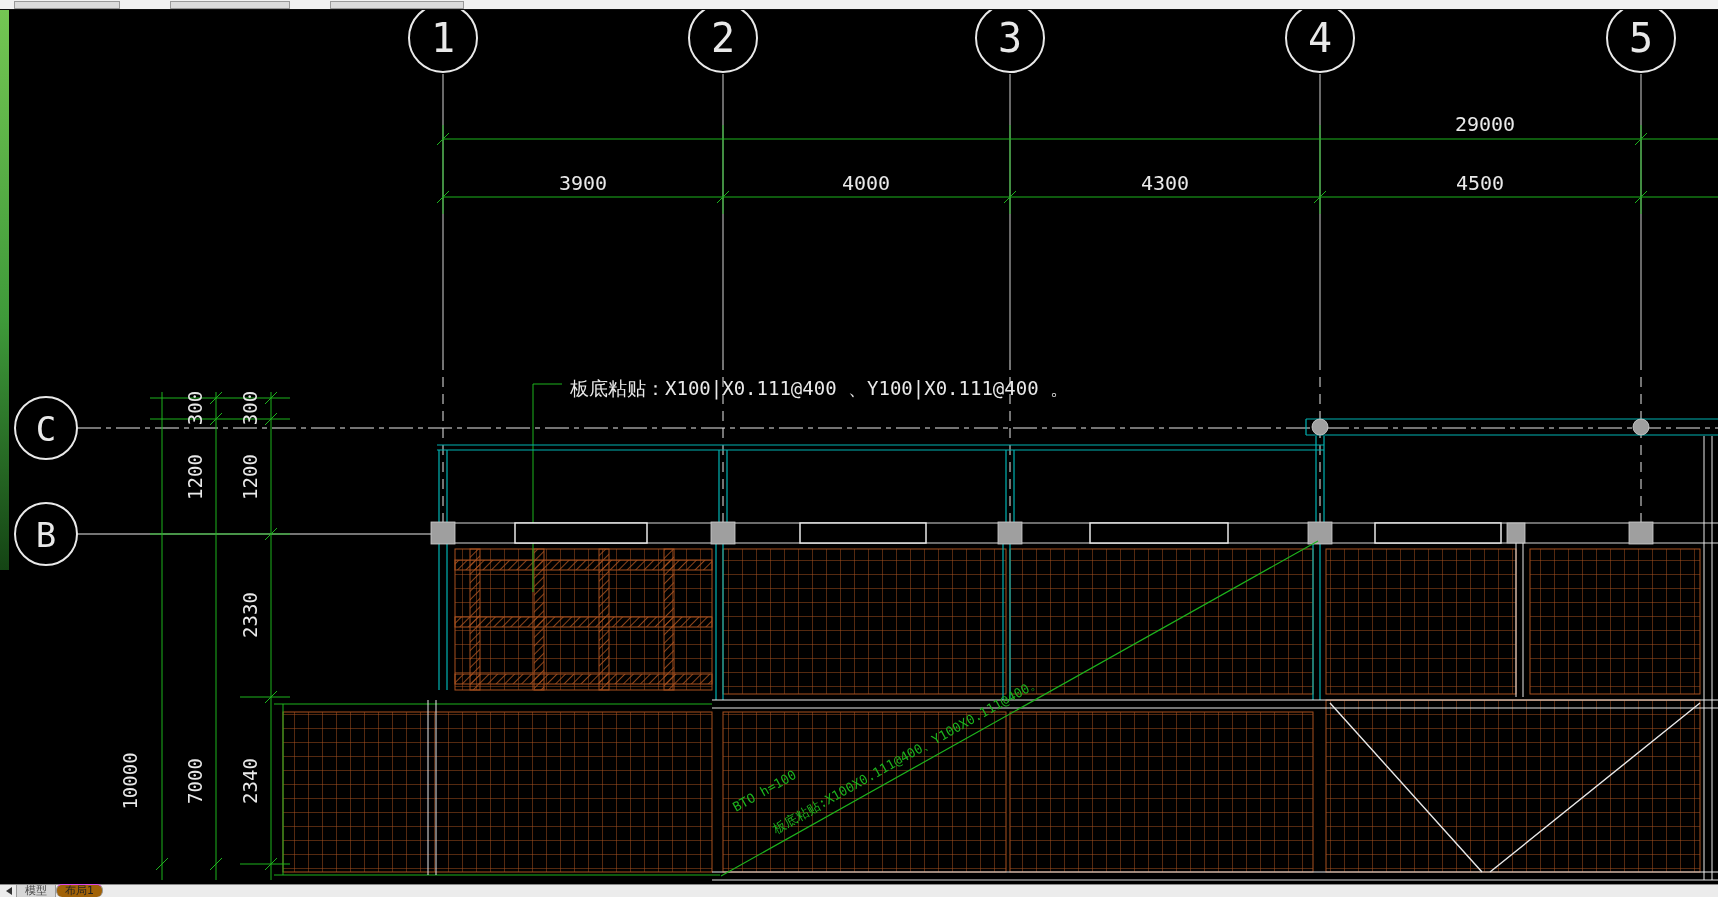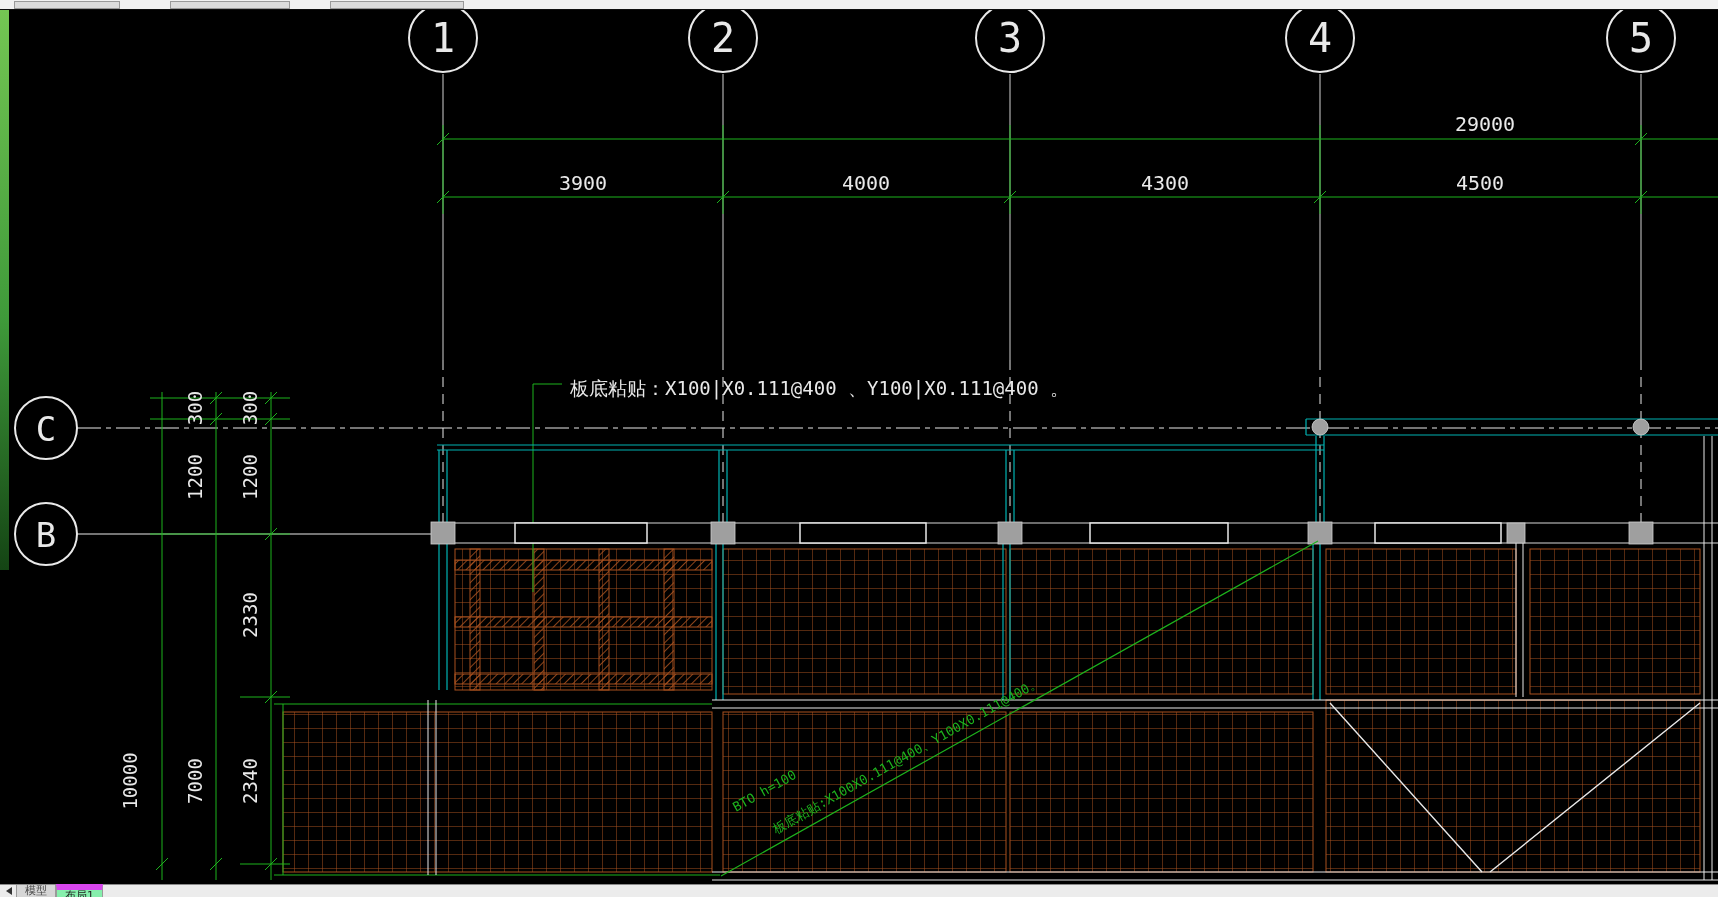--- a/index.html
+++ b/index.html
@@ -31,21 +31,21 @@
   text{font-family:"DejaVu Sans Mono","DejaVu Sans",sans-serif;}
 
   
   #tabbar{position:absolute;left:0;bottom:0;width:1718px;height:12px;background:#ececec;
           border-top:1px solid #8a8a8a;z-index:5;display:flex;align-items:stretch;
           font-family:"DejaVu Sans","Liberation Sans",sans-serif;font-size:11px;line-height:11px;color:#222;}
   .tab-arrow{width:0;height:0;border-top:4px solid transparent;border-bottom:4px solid transparent;
              border-right:6px solid #333;margin:2px 4px 0 6px;}
   .tab{padding:0 8px;border-left:1px solid #9a9a9a;border-right:1px solid #9a9a9a;cursor:default;}
   .tab.inactive{background:#d6d6d6;color:#444;}
-  .tab.active{background:#86efac;border-top:6px solid #d946ef;margin-top:-1px;}
+  .tab.active{background:#a16207;border-top:1px solid #d946ef;margin-top:-1px;border-radius:6px;}
 </style>
 </head>
 <body>
 
 <div id="screen">
 
   <div id="topstrip">
     <div class="tfrag" style="left:14px;width:104px;"></div>
     <div class="tfrag" style="left:170px;width:118px;"></div>
     <div class="tfrag" style="left:330px;width:132px;"></div>

